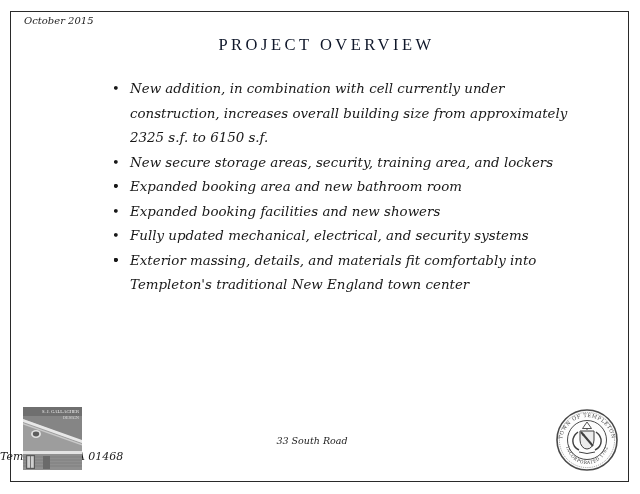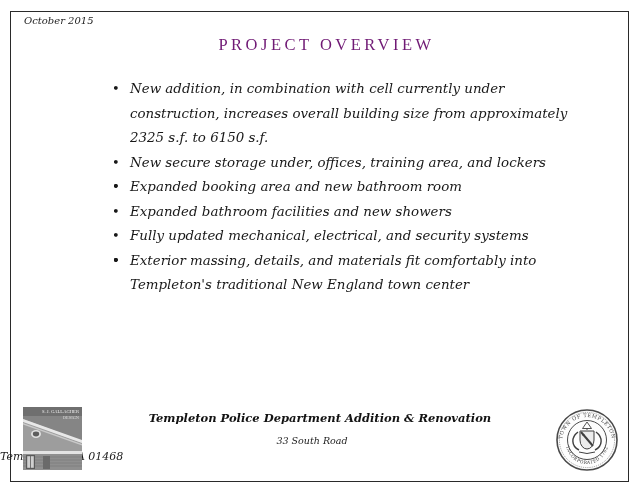--- a/index.html
+++ b/index.html
@@ -11,21 +11,21 @@
     position:absolute; left:10px; top:11px; width:617px; height:469px;
     border:1px solid #2a2a2a;
   }
   .slide-date {
     position:absolute; left:24px; top:15px;
     font-style:italic; font-size:10px; color:#1c1c1c;
   }
   .slide-title {
     position:absolute; left:0; right:0; top:35px; margin:0;
     text-align:center; font-family:"Liberation Serif", serif;
-    font-weight:normal; font-size:16.5px; letter-spacing:3.5px; color:#701a75;padding-left:13px;
+    font-weight:normal; font-size:16.5px; letter-spacing:3.5px; color:#0f172a;padding-left:13px;
   }
   .bullets {
     position:absolute; left:112px; top:77px; width:478px;
     margin:0; padding:0; list-style:none;
   }
   .bullets li {
     position:relative; padding-left:18px;
     font-style:italic; font-size:13.4px; line-height:24.5px; color:#181818;
   }
   .bullets .marker {
@@ -53,31 +53,30 @@
 <div class="page">
 
   <div class="border-frame"></div>
 
   <div class="slide-date">October 2015</div>
 
   <h1 class="slide-title">PROJECT OVERVIEW</h1>
 
   <ul class="bullets">
     <li><span class="marker">•</span><span>New addition, in combination with cell currently under construction, increases overall building size from approximately 2325 s.f. to 6150 s.f.</span></li>
-    <li><span class="marker">•</span><span>New secure storage under, offices, training area, and lockers</span></li>
+    <li><span class="marker">•</span><span>New secure storage areas, security, training area, and lockers</span></li>
     <li><span class="marker">•</span></li>
     <li><span class="marker">•</span><span>Expanded booking area and new bathroom room</span></li>
-    <li><span class="marker">•</span><span>Expanded bathroom facilities and new showers</span></li>
+    <li><span class="marker">•</span><span>Expanded booking facilities and new showers</span></li>
     <li><span class="marker">•</span><span>Fully updated mechanical, electrical, and security systems</span></li>
     <li><span class="marker">•</span></li>
     <li><span class="marker">•</span></li>
     <li><span class="marker">•</span><span>Exterior massing, details, and materials fit comfortably into Templeton's traditional New England town center</span></li>
   </ul>
 
-  <div class="footer-title">Templeton Police Department Addition &amp; Renovation</div>
   <div class="footer-line2">33 South Road</div>
   <div class="footer-line3">Templeton, MA 01468</div>
 
   <div class="house-photo">
     <svg width="59" height="63" viewBox="0 0 59 63">
       <rect x="0" y="0" width="59" height="63" fill="#b3b3b3"></rect>
 
       <polygon points="0,0 59,0 59,34 0,12" fill="#858585"></polygon>
 
       <rect x="0" y="0" width="59" height="9" fill="#6f6f6f"></rect>

